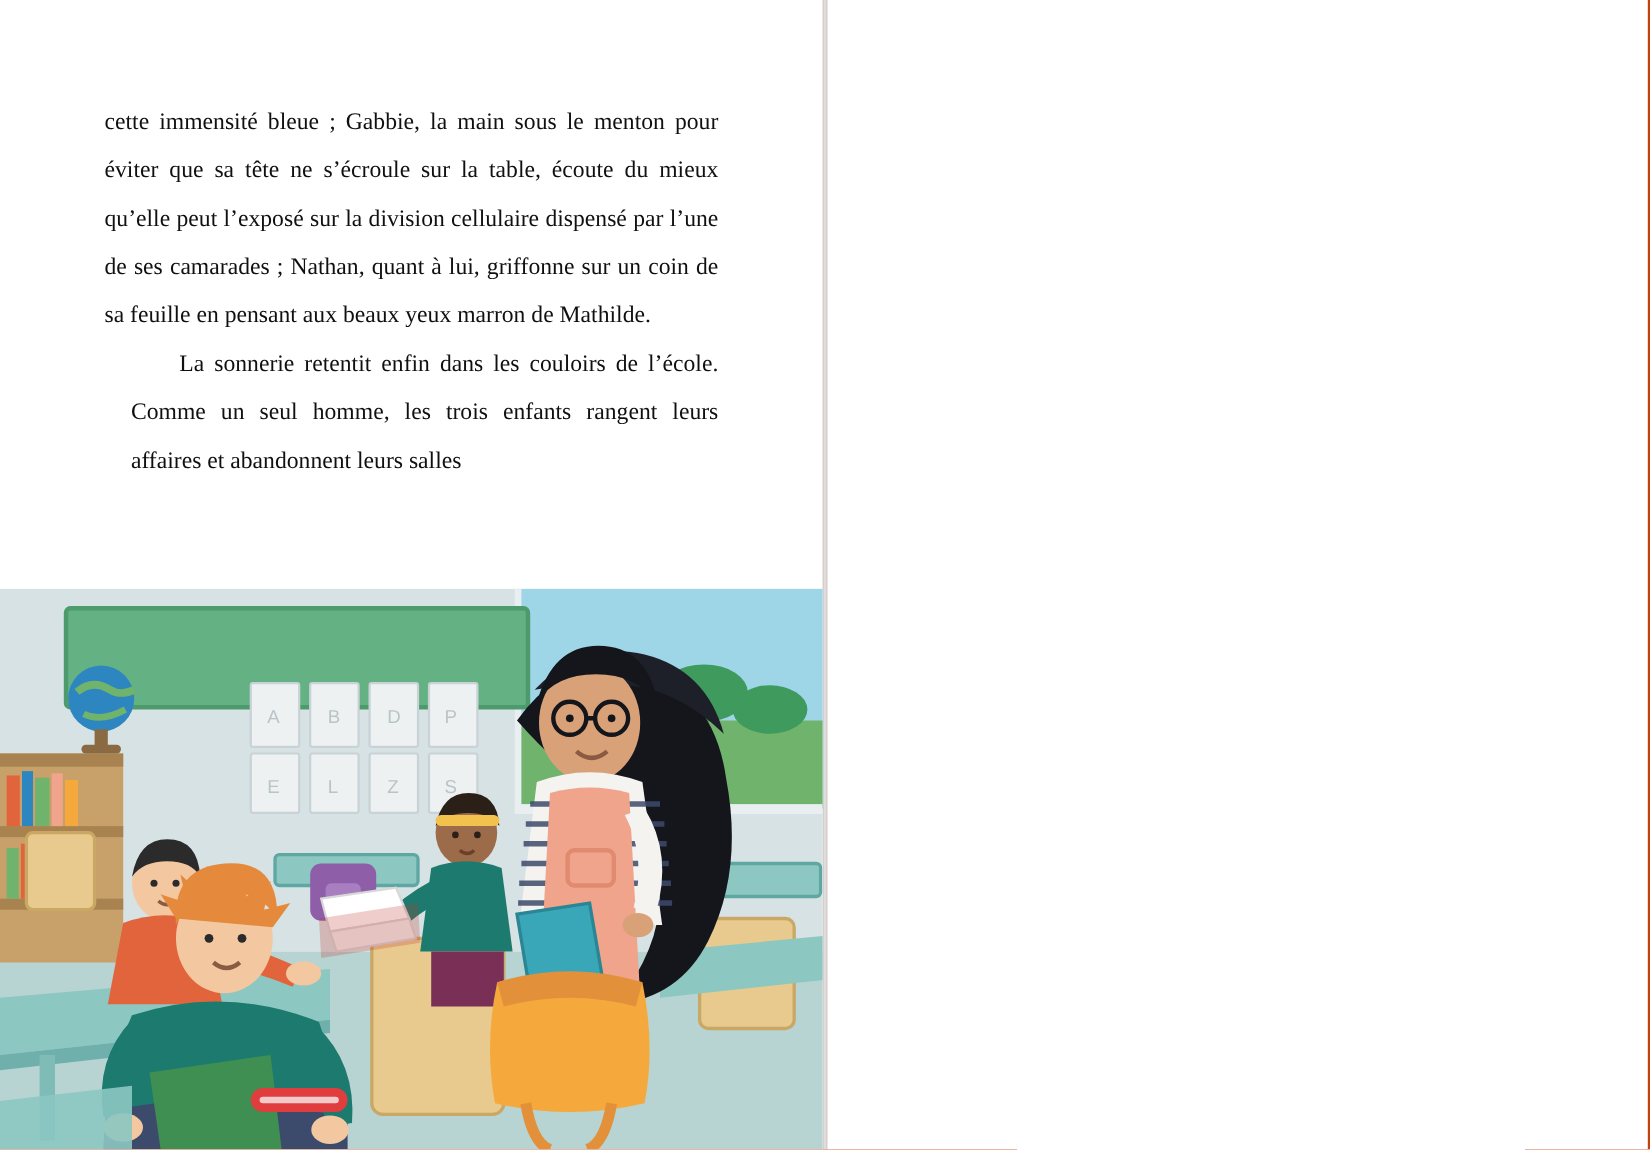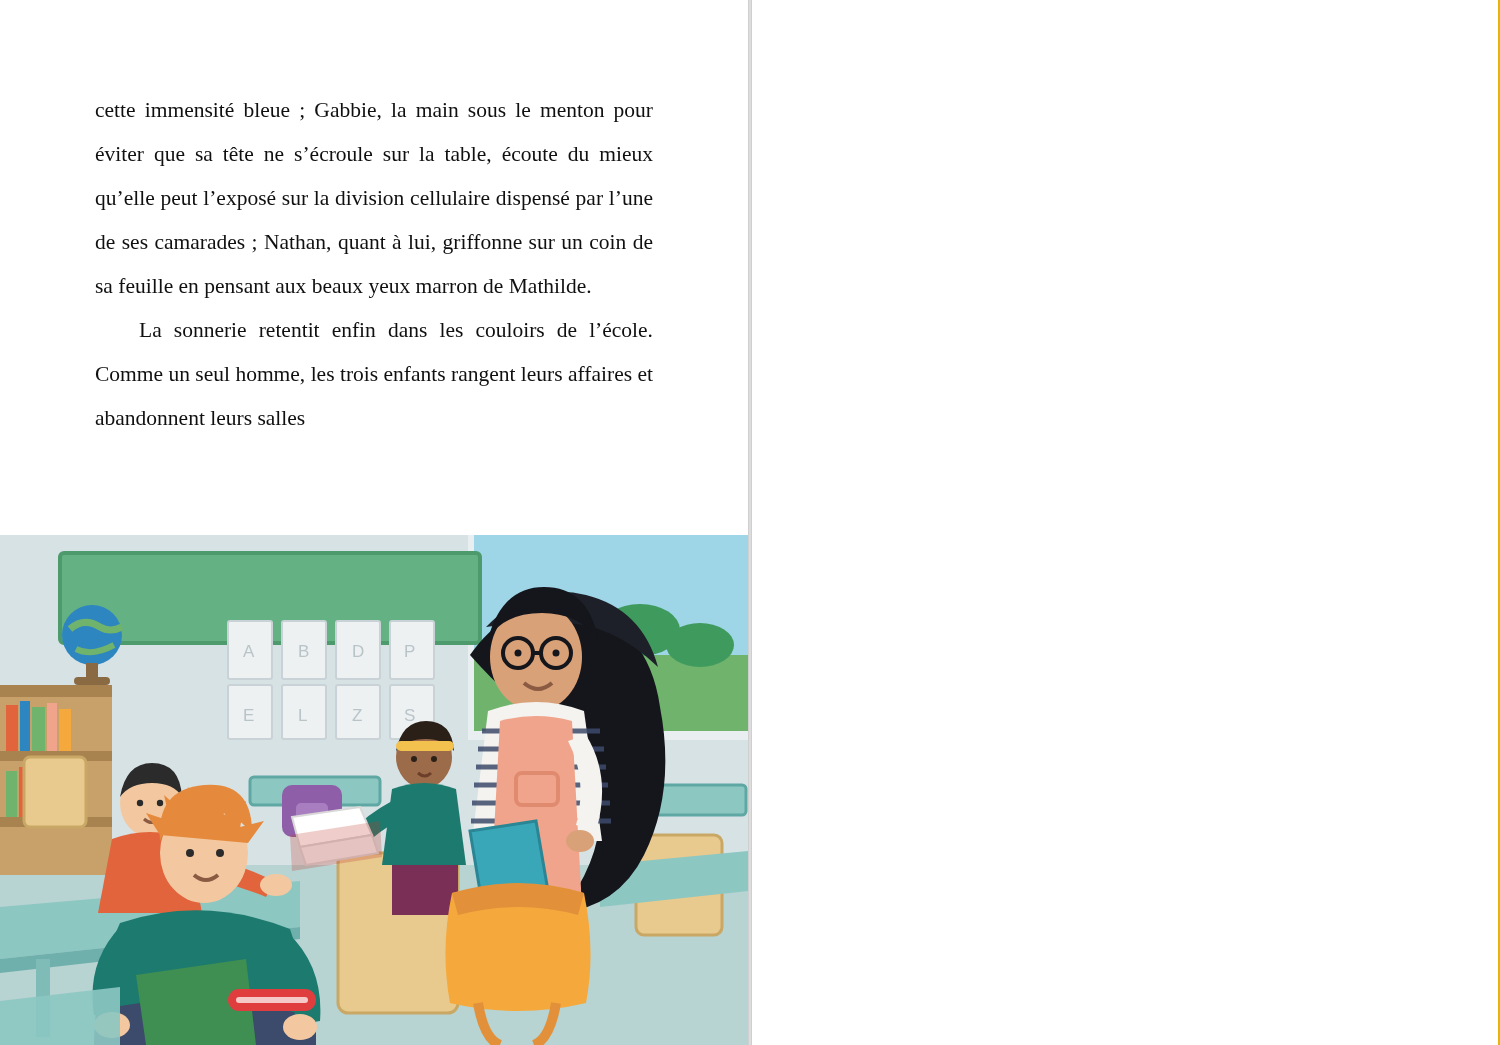--- a/index.html
+++ b/index.html
@@ -6,21 +6,21 @@
   html, body {
     margin: 0; padding: 0;
     width: 1500px; height: 1045px;
     background: #ffffff;
     font-family: "Liberation Serif", serif;
   }
   .spread {
     position: relative;
     width: 1500px; height: 1045px;
     display: flex;
-    background: #eab308;
+    background: #c2410c;
     overflow: hidden;
   }
   .page {
     position: relative;
     height: 1045px;
     background: #ffffff;
   }
   .page-left { width: 748px; }
   .gutter {
     width: 4px; height: 1045px;
@@ -35,21 +35,21 @@
     font-size: 21.5px;
     line-height: 44px;
     color: #101010;
     text-align: justify;
     text-justify: inter-word;
   }
   .left-text {
     left: 95px; top: 88px; width: 558px;
   }
   .col-text p { margin: 0; }
-  .col-text p.indent { text-indent: 44px; }
+  .col-text p.indent { text-indent: 44px; margin-left: 24px; }
 
   
   .illustration {
     position: absolute;
     left: 0; top: 535px;
     width: 748px; height: 510px;
     overflow: hidden;
   }
   .illustration svg { display: block; }
 </style>

